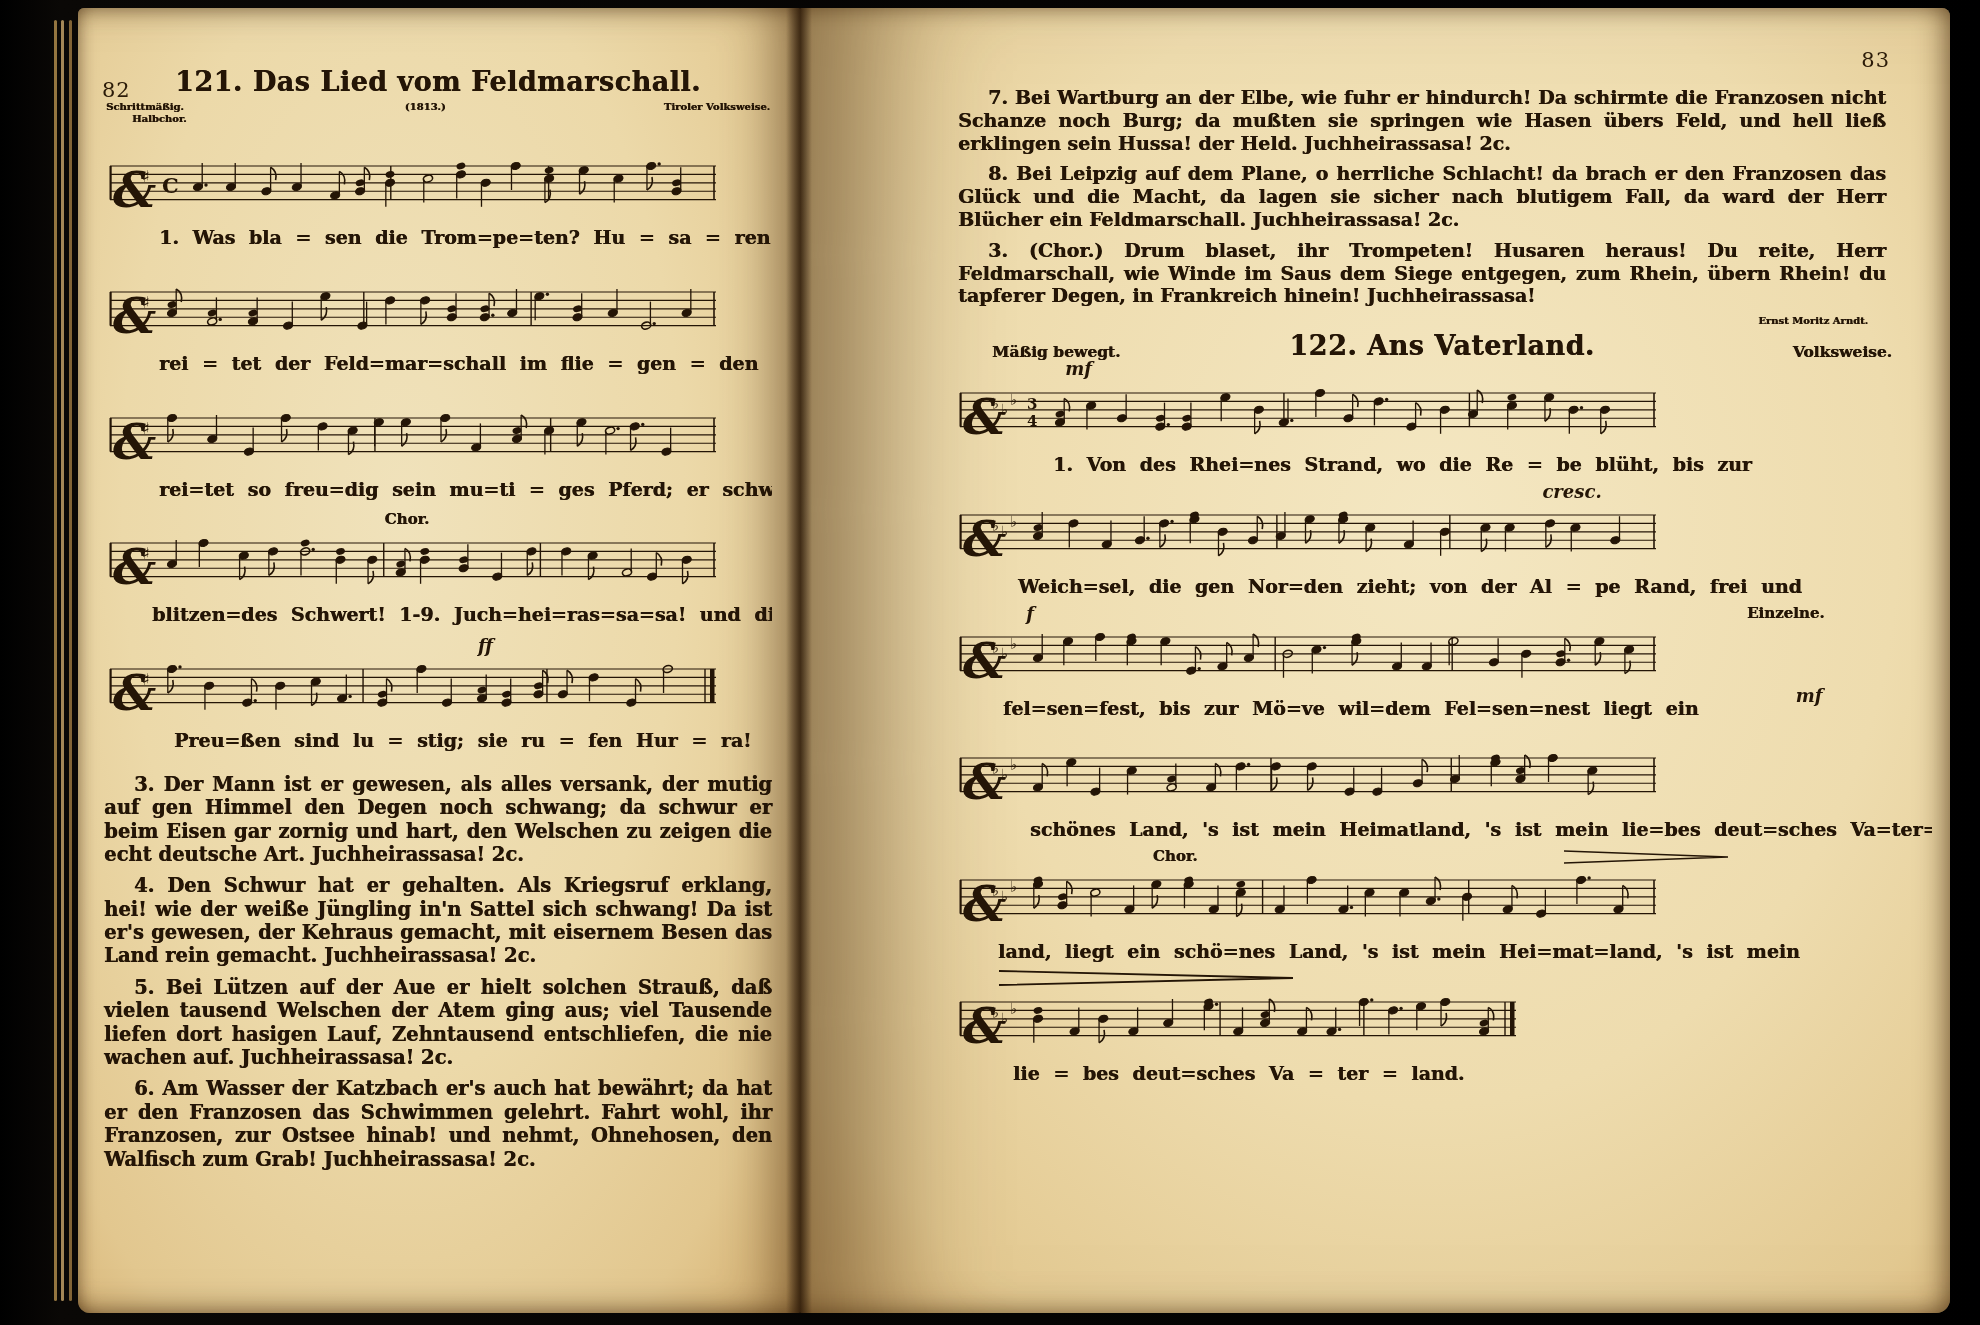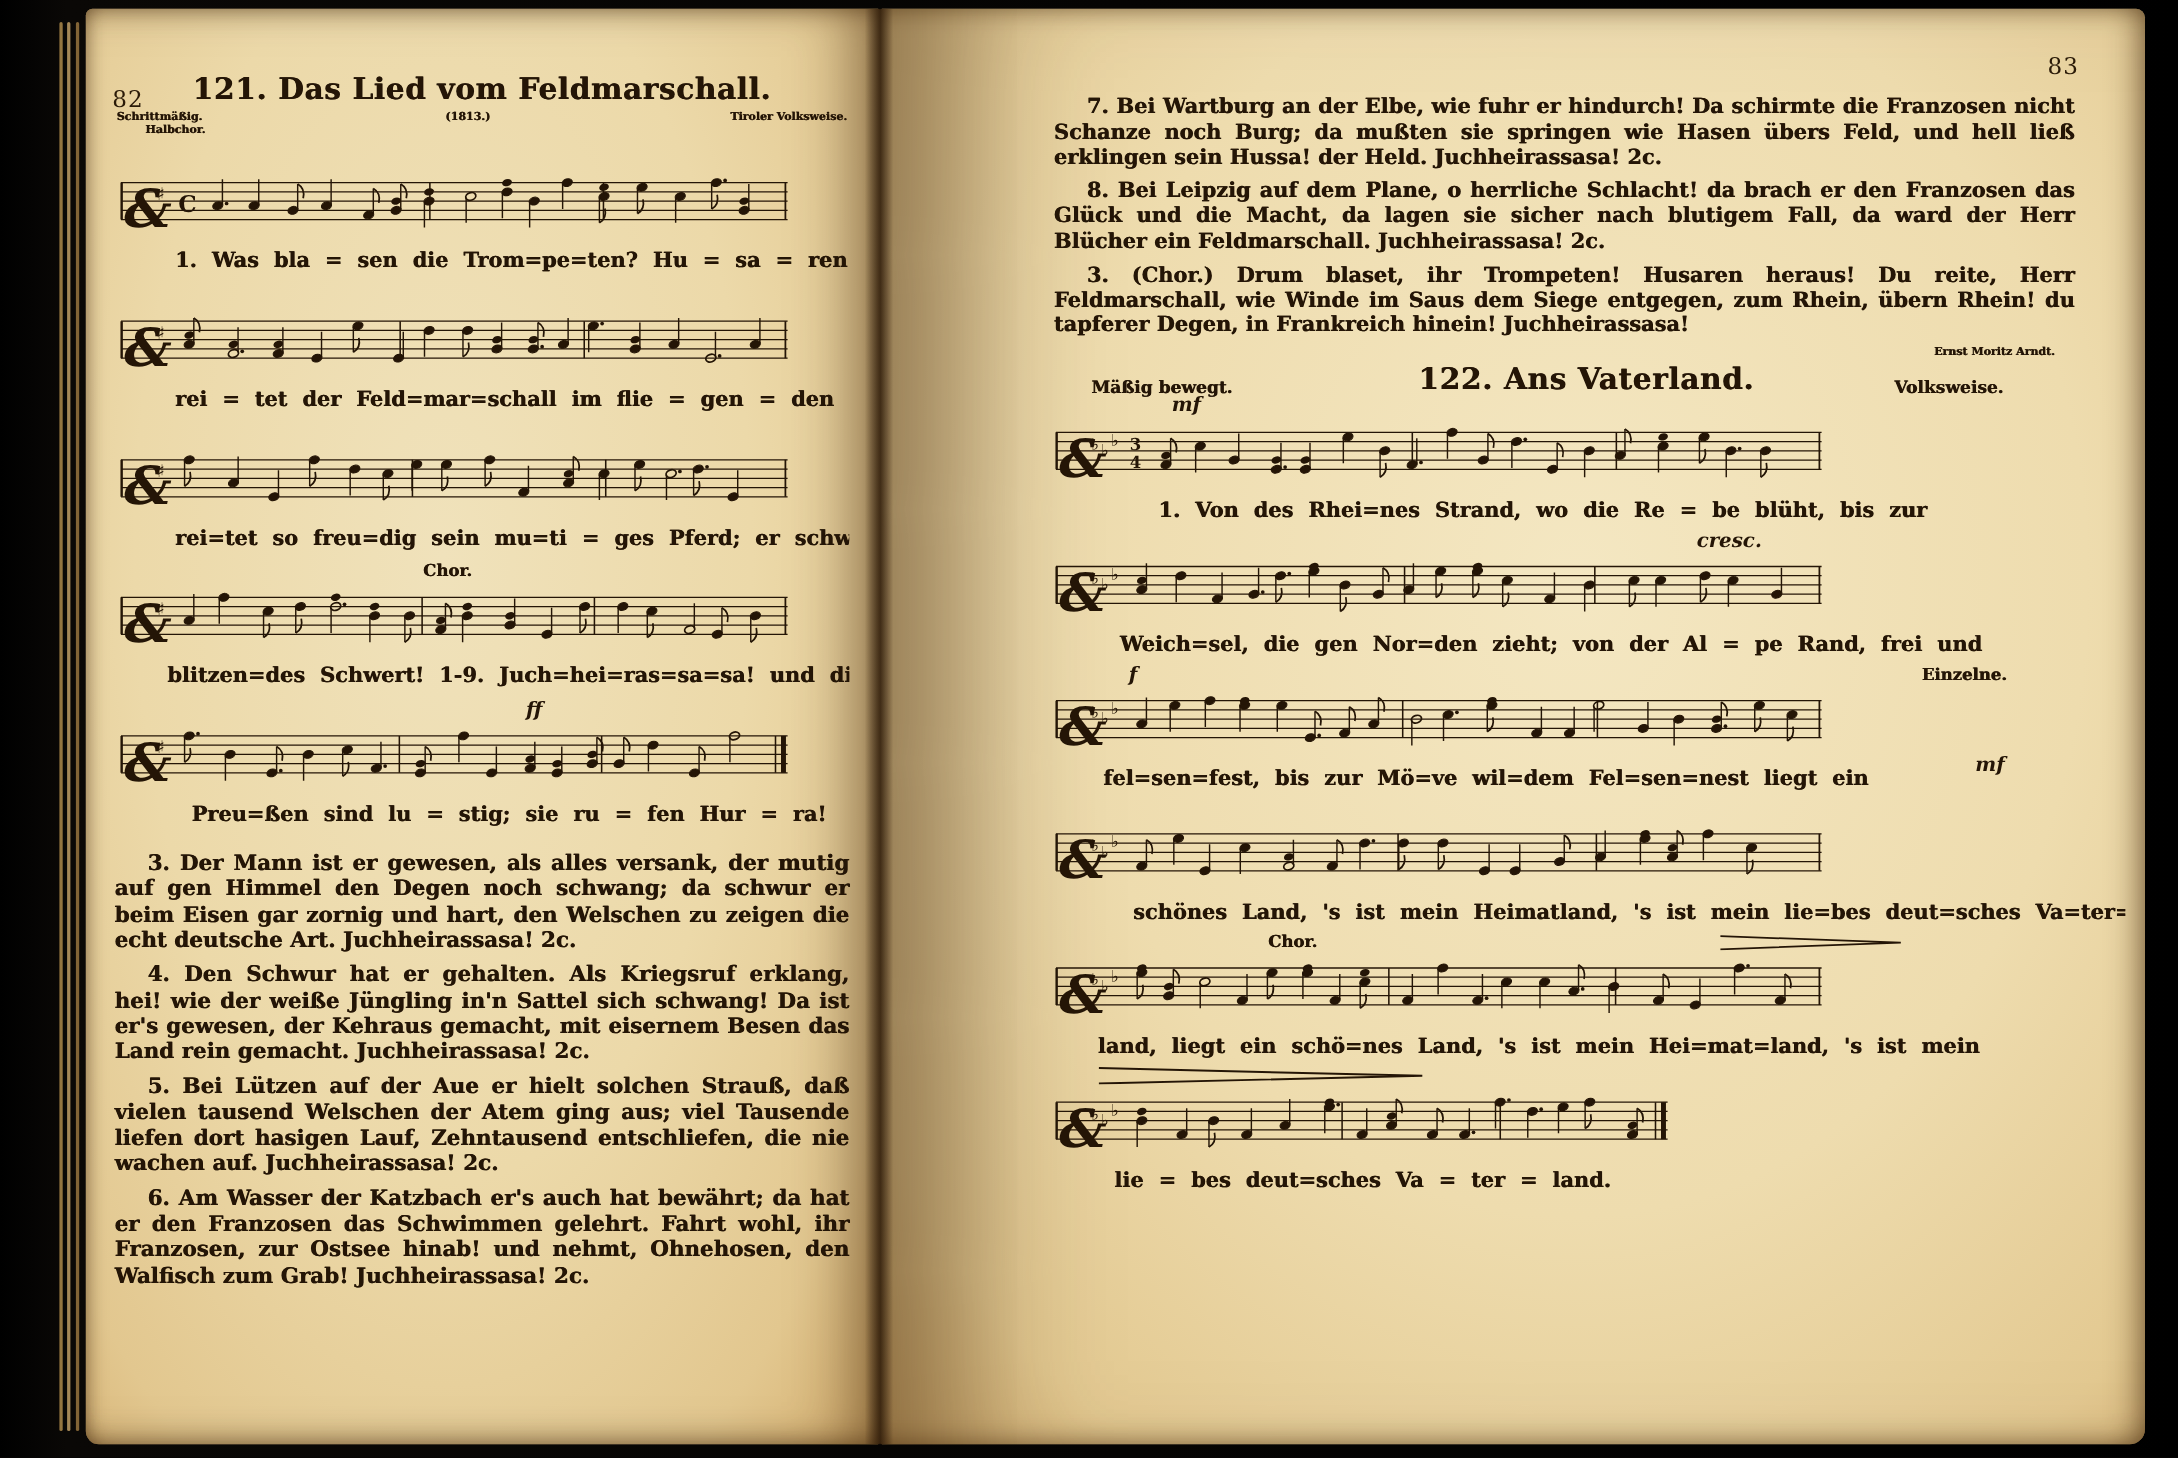--- a/index.html
+++ b/index.html
@@ -424,21 +424,21 @@
     <div class="verses verses-top" style="margin-top:0">
       <p class="verse bl">7. Bei Wartburg an der Elbe, wie fuhr er hindurch! Da schirmte die Franzosen nicht Schanze noch Burg; da mußten sie springen wie Hasen übers Feld, und hell ließ erklingen sein Hussa! der Held. Juchheirassasa! 2c.</p>
       <p class="verse bl">8. Bei Leipzig auf dem Plane, o herrliche Schlacht! da brach er den Franzosen das Glück und die Macht, da lagen sie sicher nach blutigem Fall, da ward der Herr Blücher ein Feldmarschall. Juchheirassasa! 2c.</p>
       <p class="verse bl">3. (Chor.) Drum blaset, ihr Trompeten! Husaren heraus! Du reite, Herr Feldmarschall, wie Winde im Saus dem Siege entgegen, zum Rhein, übern Rhein! du tapferer Degen, in Frankreich hinein! Juchheirassasa!</p>
     </div>
     <div class="author bl">Ernst Moritz Arndt.</div>
 
     <div class="title-row">
       <div class="side bl" style="text-align:left;padding-left:34px">Mäßig bewegt.</div>
       <h1 class="song-title bl pt2">122. Ans Vaterland.</h1>
-      <div class="side bl" style="padding-right:40px">Volksweise.</div>
+      <div class="side bl" style="text-align:right;padding-right:40px">Volksweise.</div>
     </div>
 
     <div class="sys" style="margin-top:14px">
       <span class="mark dyn" style="left:11%;top:-17px">mf</span>
       <div class="staff"><svg width="700" height="74" viewBox="0 0 700 74" xmlns="http://www.w3.org/2000/svg">
             <line x1="2" y1="18" x2="698" y2="18" stroke="#241506" stroke-width="1.15"></line>
             <line x1="2" y1="26.4" x2="698" y2="26.4" stroke="#241506" stroke-width="1.15"></line>
             <line x1="2" y1="34.8" x2="698" y2="34.8" stroke="#241506" stroke-width="1.15"></line>
             <line x1="2" y1="43.2" x2="698" y2="43.2" stroke="#241506" stroke-width="1.15"></line>
             <line x1="2" y1="51.6" x2="698" y2="51.6" stroke="#241506" stroke-width="1.15"></line>

